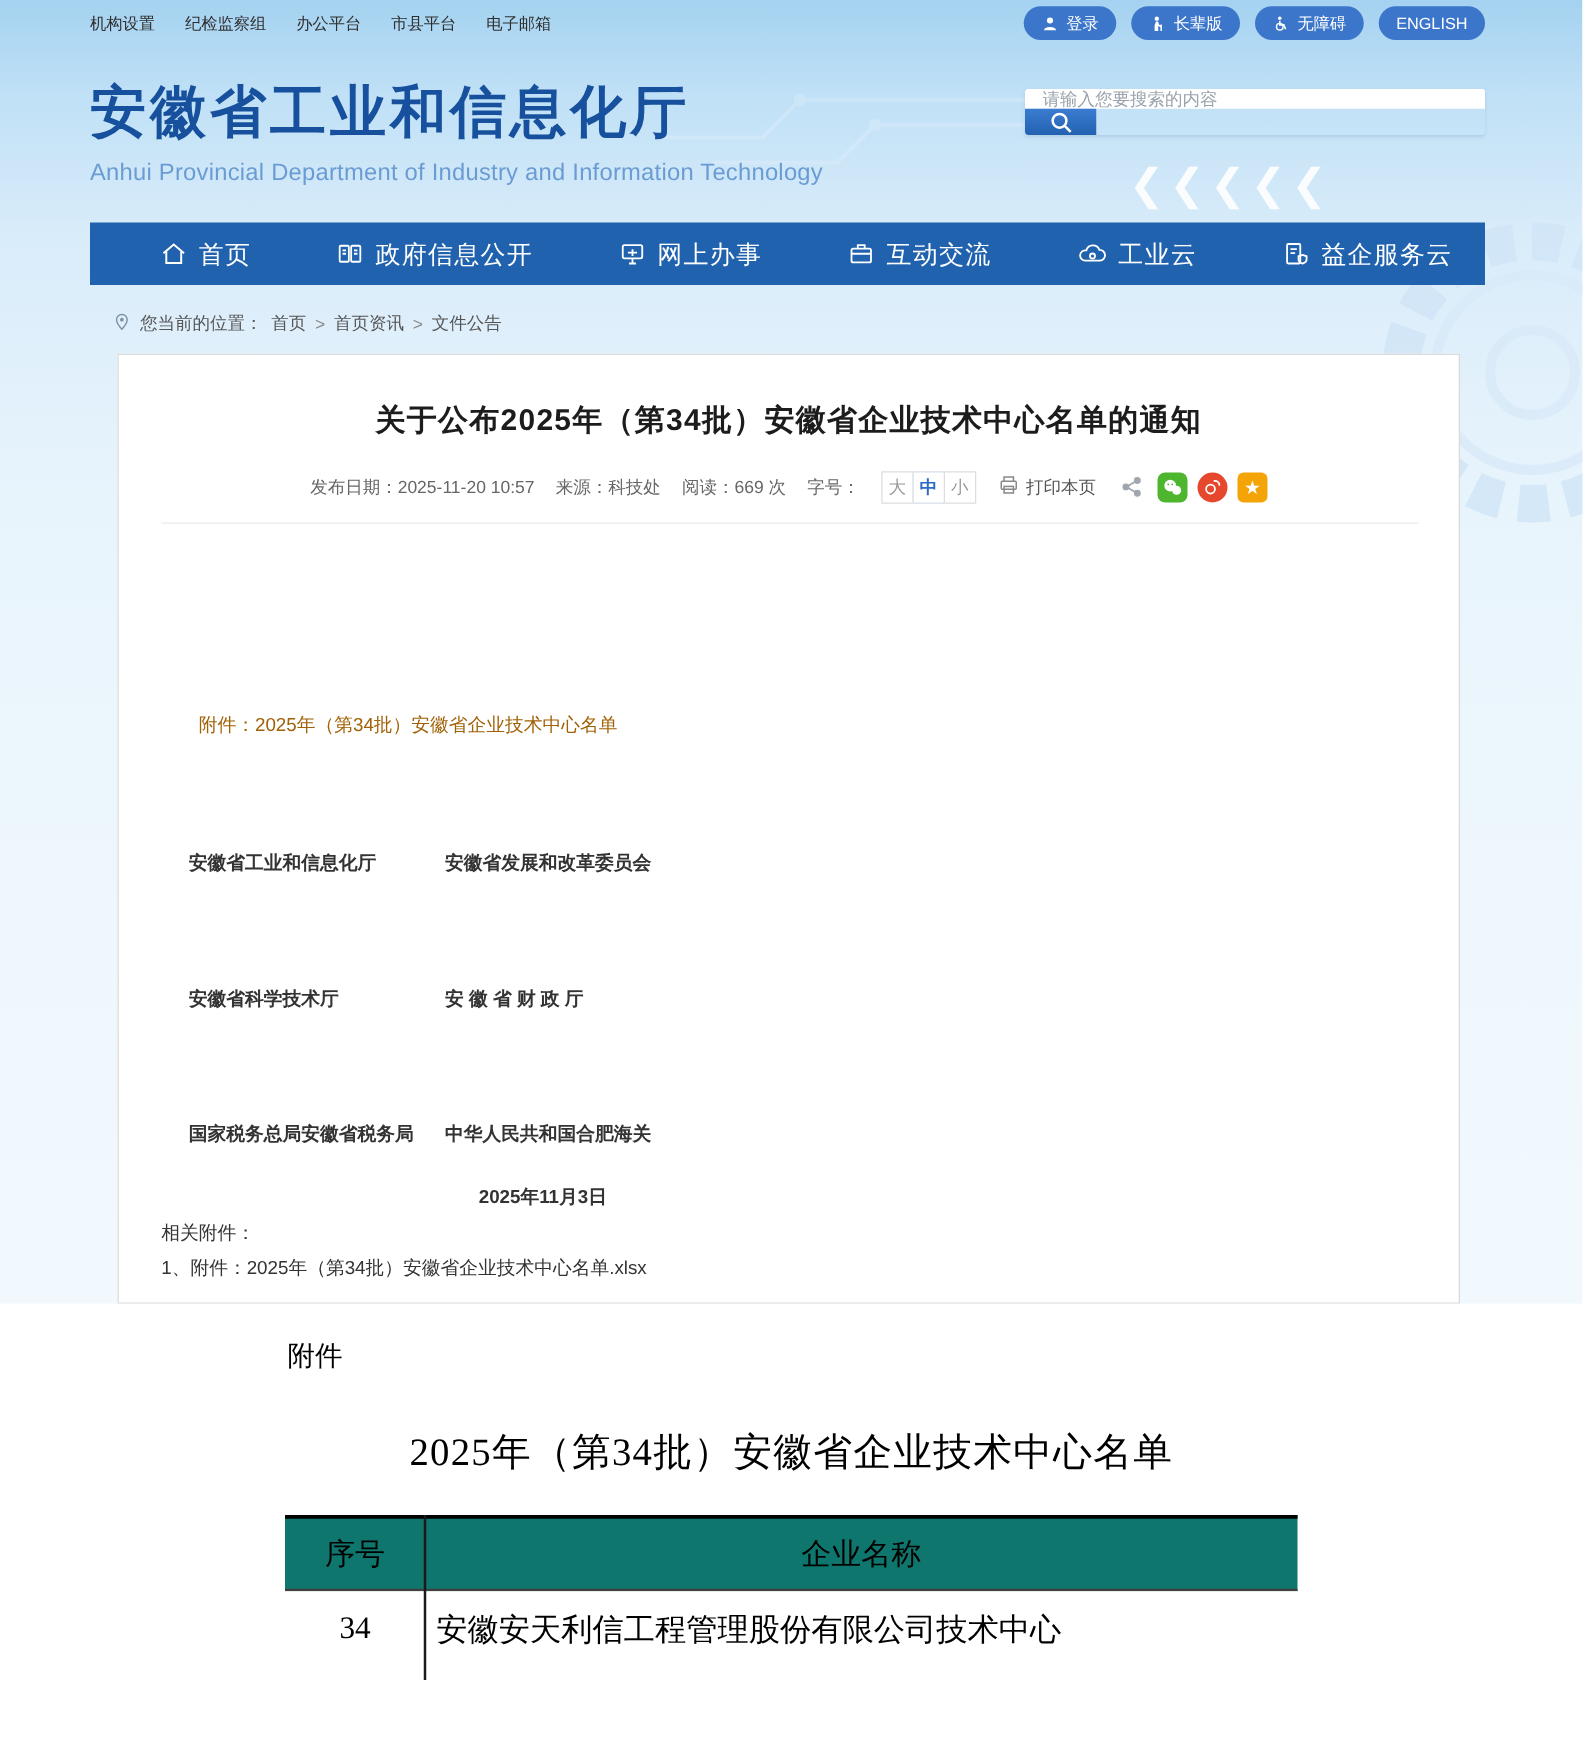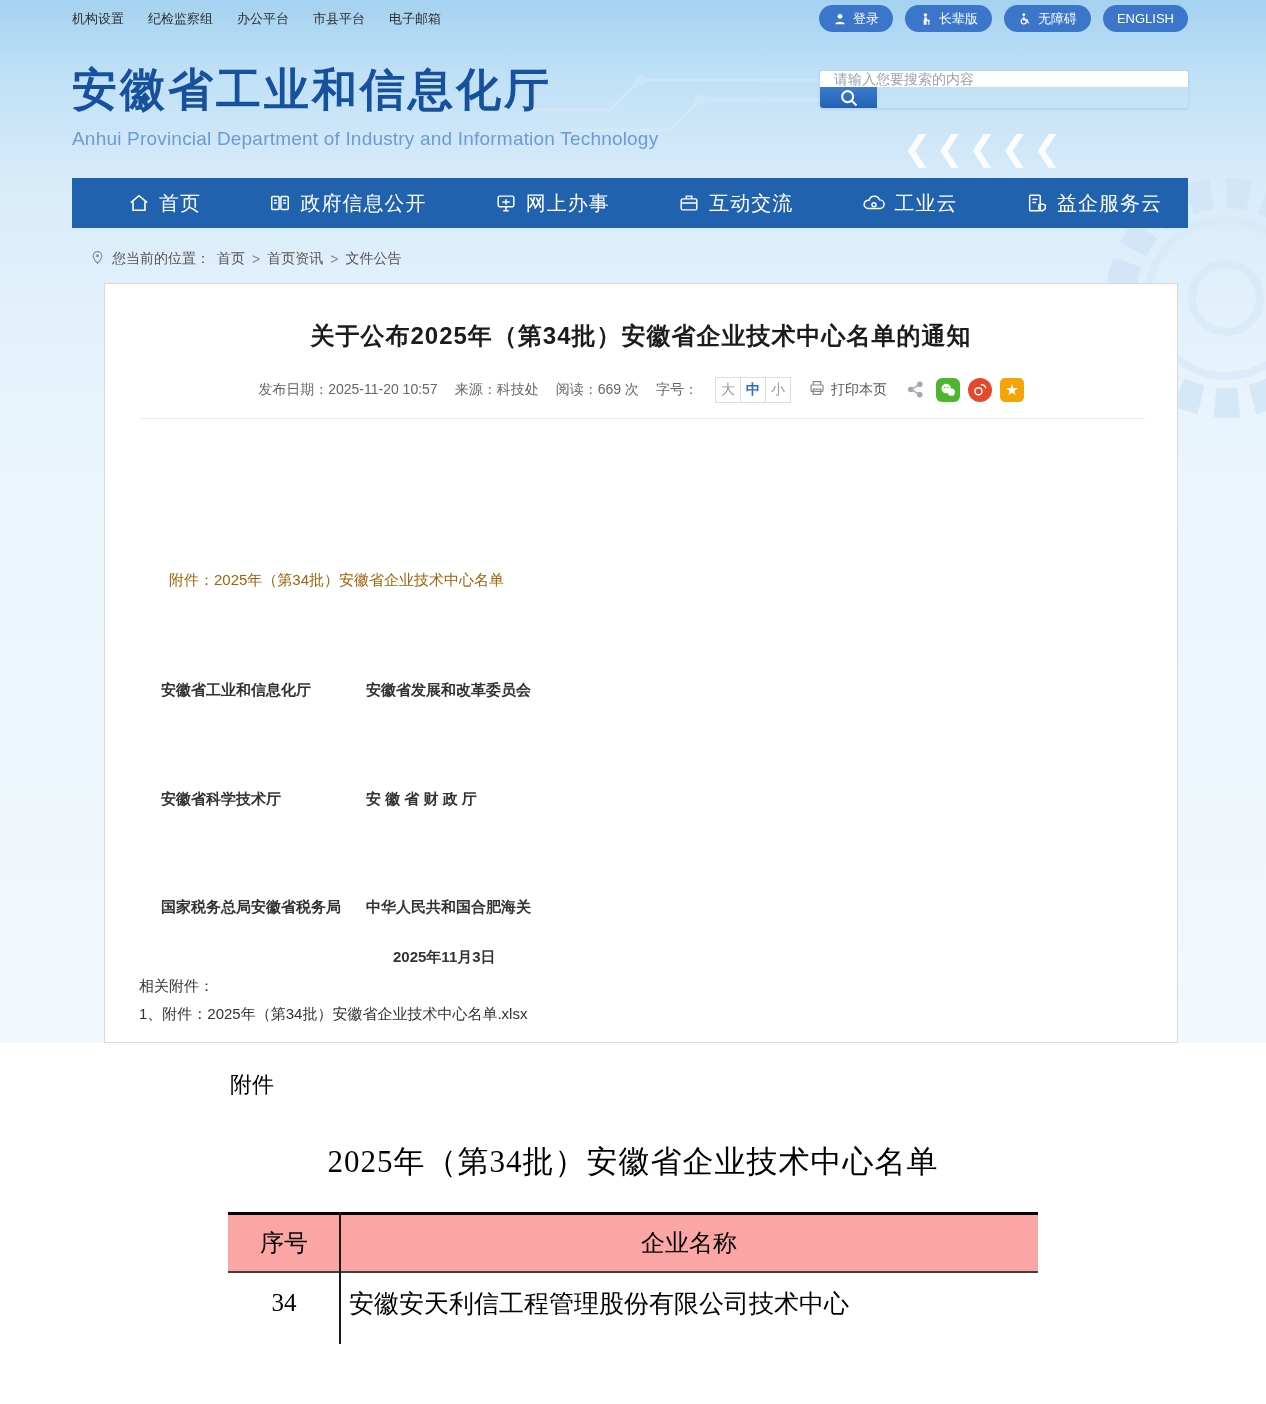--- a/index.html
+++ b/index.html
@@ -55,21 +55,21 @@
   .nav-item svg { display:block; }
   
   .breadcrumb {
     position:absolute; top:250px; left:90px; z-index:2; display:flex; align-items:center; gap:7px;
     font-size:14px; color:#555;
   }
   .breadcrumb a { color:#555; text-decoration:none; cursor:pointer; }
   .crumb-sep { color:#888; }
   
   .card {
-    position:absolute; top:283px; left:104px; z-index:2; width:1074px; height:760px;
+    position:absolute; top:283px; left:94px; z-index:2; width:1074px; height:760px;
     background:#fff; border:1px solid #dadada;
   }
   .art-title {
     position:absolute; top:36px; left:0; width:100%; text-align:center;
     font-size:24px; font-weight:bold; color:#1c1c1c; letter-spacing:1px;
   }
   .art-meta {
     position:absolute; top:92px; left:0; width:100%; height:27px;
     display:flex; justify-content:center; align-items:center; gap:17px;
     font-size:14px; color:#666;
@@ -100,21 +100,21 @@
   .sig-1 { top:397px; } .sig-2 { top:506px; } .sig-3 { top:614px; }
   .art-date { position:absolute; top:664px; left:288px; font-size:15px; font-weight:600; color:#333; }
   .related-label { position:absolute; top:693px; left:34px; font-size:15px; color:#333; }
   .related-file  { position:absolute; top:721px; left:34px; font-size:15px; color:#333; cursor:pointer; }
   
   .doc-section { position:absolute; top:1043px; left:0; width:1266px; height:361px; background:#fff; z-index:2;
     font-family:"Liberation Serif","DejaVu Serif",serif; color:#000; }
   .doc-label { position:absolute; top:27px; left:230px; font-size:22px; }
   .doc-title { position:absolute; top:98px; left:0; width:1266px; text-align:center; font-size:31px; letter-spacing:1px; }
   .doc-table { position:absolute; top:169px; left:228px; width:810px; }
-  .doc-thead { display:flex; height:61px; background:#fca5a5; border-top:3px solid #000; border-bottom:2px solid #404040; }
+  .doc-thead { display:flex; height:61px; background:#0f766e; border-top:3px solid #000; border-bottom:2px solid #404040; }
   .doc-trow  { display:flex; height:60px; background:#fff; }
   .dc1 { width:112px; display:flex; align-items:center; justify-content:center; font-size:24px; }
   .dc2 { flex:1; display:flex; align-items:center; justify-content:center; font-size:24px; }
   .doc-trow .dc1 { font-size:25px; }
   .doc-trow .dc2 { justify-content:flex-start; padding-left:9px; font-size:25px; }
   .col-div { position:absolute; left:111px; top:0; width:2px; height:132px; background:#1a1a1a; }
 </style>
 </head>
 <body>
 

